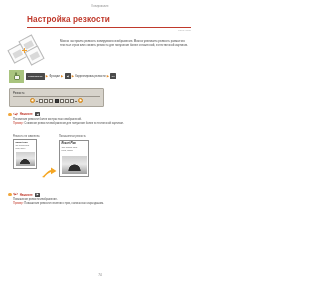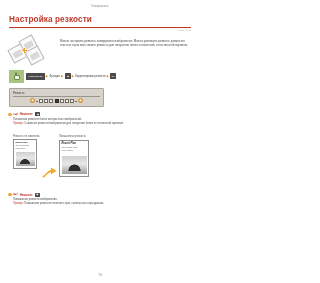--- a/index.html
+++ b/index.html
@@ -16,21 +16,21 @@
   
   .top-crumb{
     text-align:center;
     font-size:2.6px;
     color:#8a8a8a;
     letter-spacing:.1px;
     padding-top:5px;
   }
 
   
-  .title-wrap{margin:7px 9px 0 9px;}
+  .title-wrap{margin:7px 9px 0 27px;}
   .title{
     font-size:8.2px;
     font-weight:bold;
     color:#c0392b;
     letter-spacing:.1px;
     line-height:10px;
   }
   .title-rule{
     height:0.9px;background:#c0392b;margin-top:1.5px;
   }

